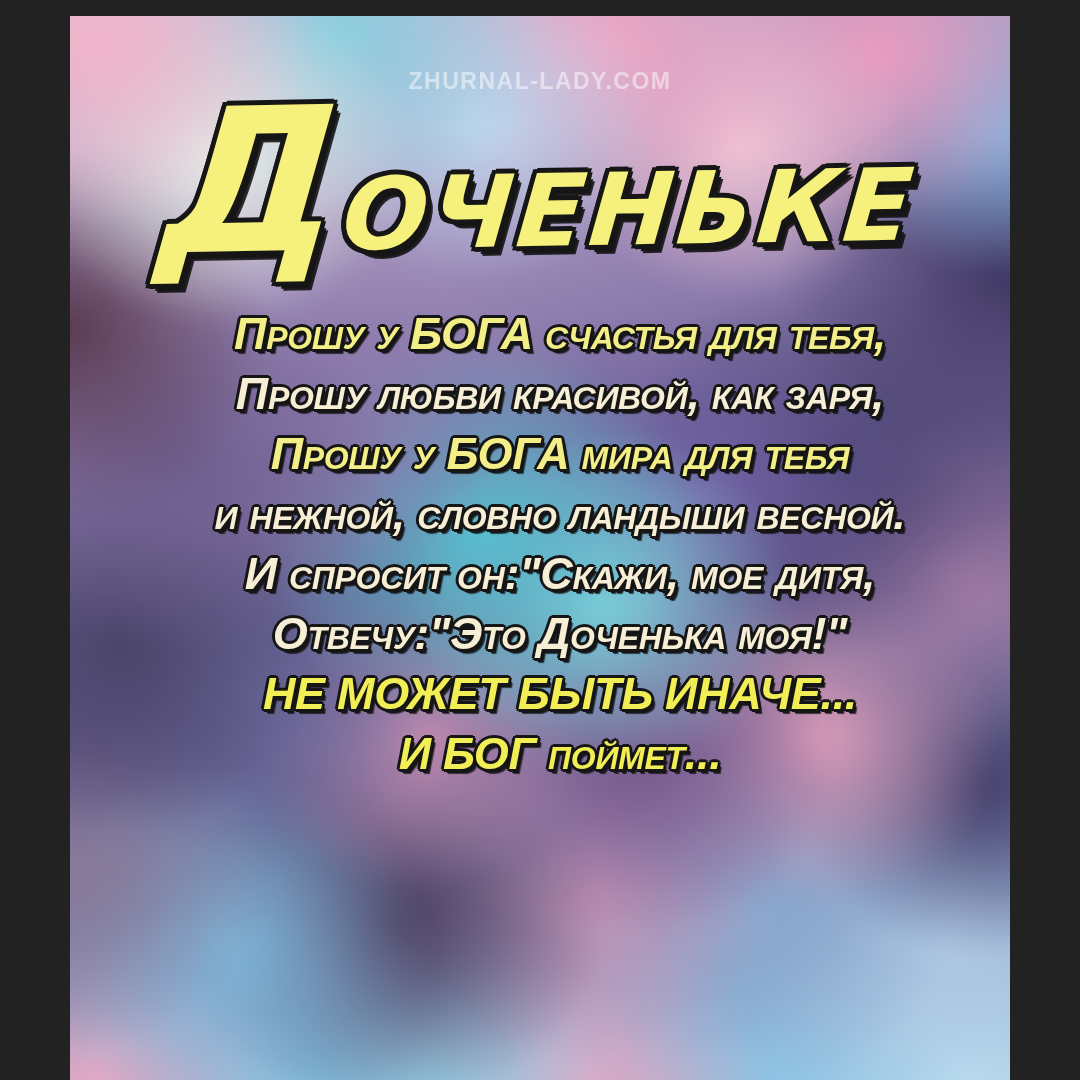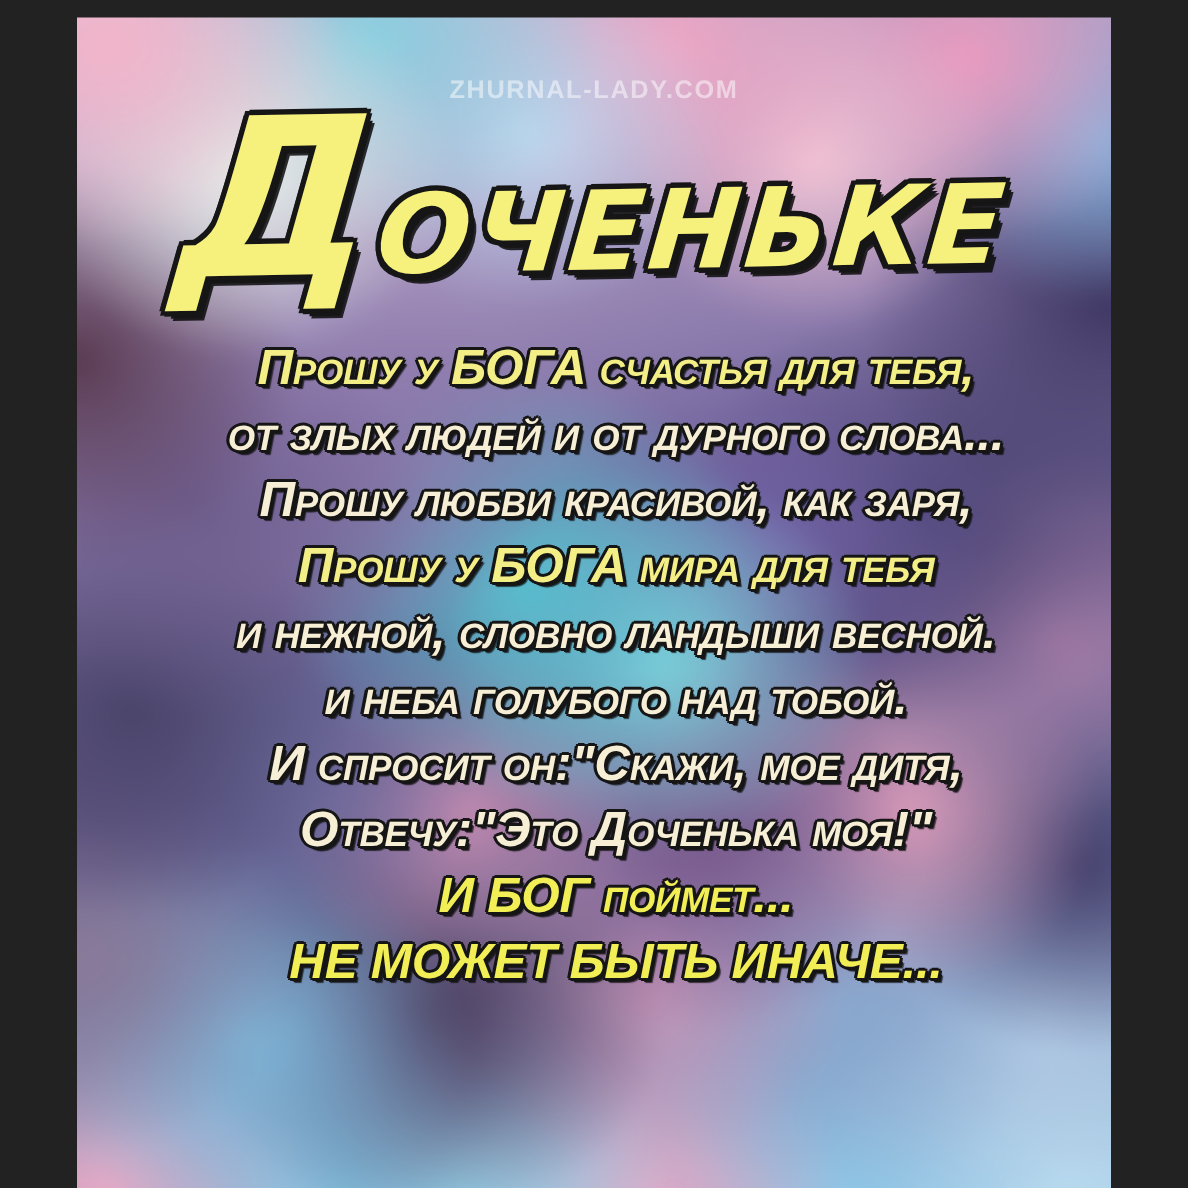--- a/index.html
+++ b/index.html
@@ -111,23 +111,21 @@
 
 <div class="card">
   <div class="bg"></div>
 
   <div class="watermark">ZHURNAL-LADY.COM</div>
 
   <h1 class="title">Доченьке</h1>
 
   <div class="poem">
     <div class="poem-line" data-tone="yellow">Прошу у БОГА счастья для тебя,</div>
-    <div class="poem-line" data-tone="cream">от злых людей и от дурного слова...</div>
     <div class="poem-line" data-tone="cream">Прошу любви красивой, как заря,</div>
     <div class="poem-line" data-tone="yellow">Прошу у БОГА мира для тебя</div>
     <div class="poem-line" data-tone="cream">и нежной, словно ландыши весной.</div>
-    <div class="poem-line" data-tone="cream">и неба голубого над тобой.</div>
     <div class="poem-line" data-tone="cream">И спросит он:"Скажи, мое дитя,</div>
     <div class="poem-line" data-tone="cream">Отвечу:"Это Доченька моя!"</div>
+    <div class="poem-line" data-tone="bright">НЕ МОЖЕТ БЫТЬ ИНАЧЕ...</div>
     <div class="poem-line" data-tone="bright">И БОГ поймет...</div>
-    <div class="poem-line" data-tone="bright">НЕ МОЖЕТ БЫТЬ ИНАЧЕ...</div>
   </div>
 </div>
 
 </body></html>

